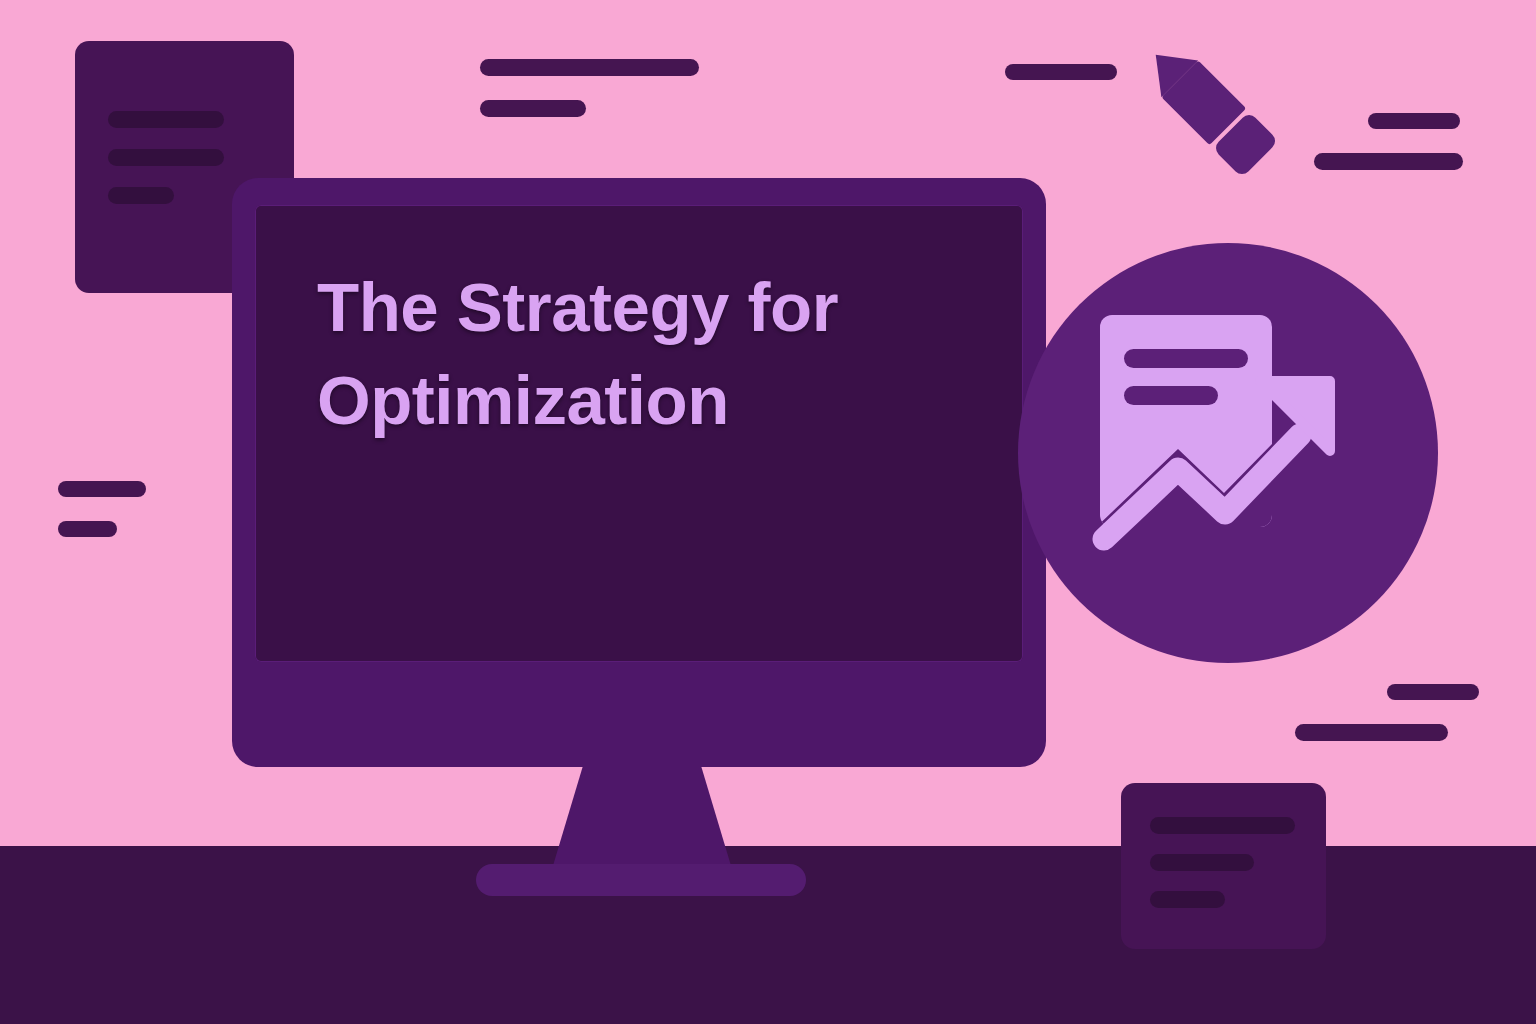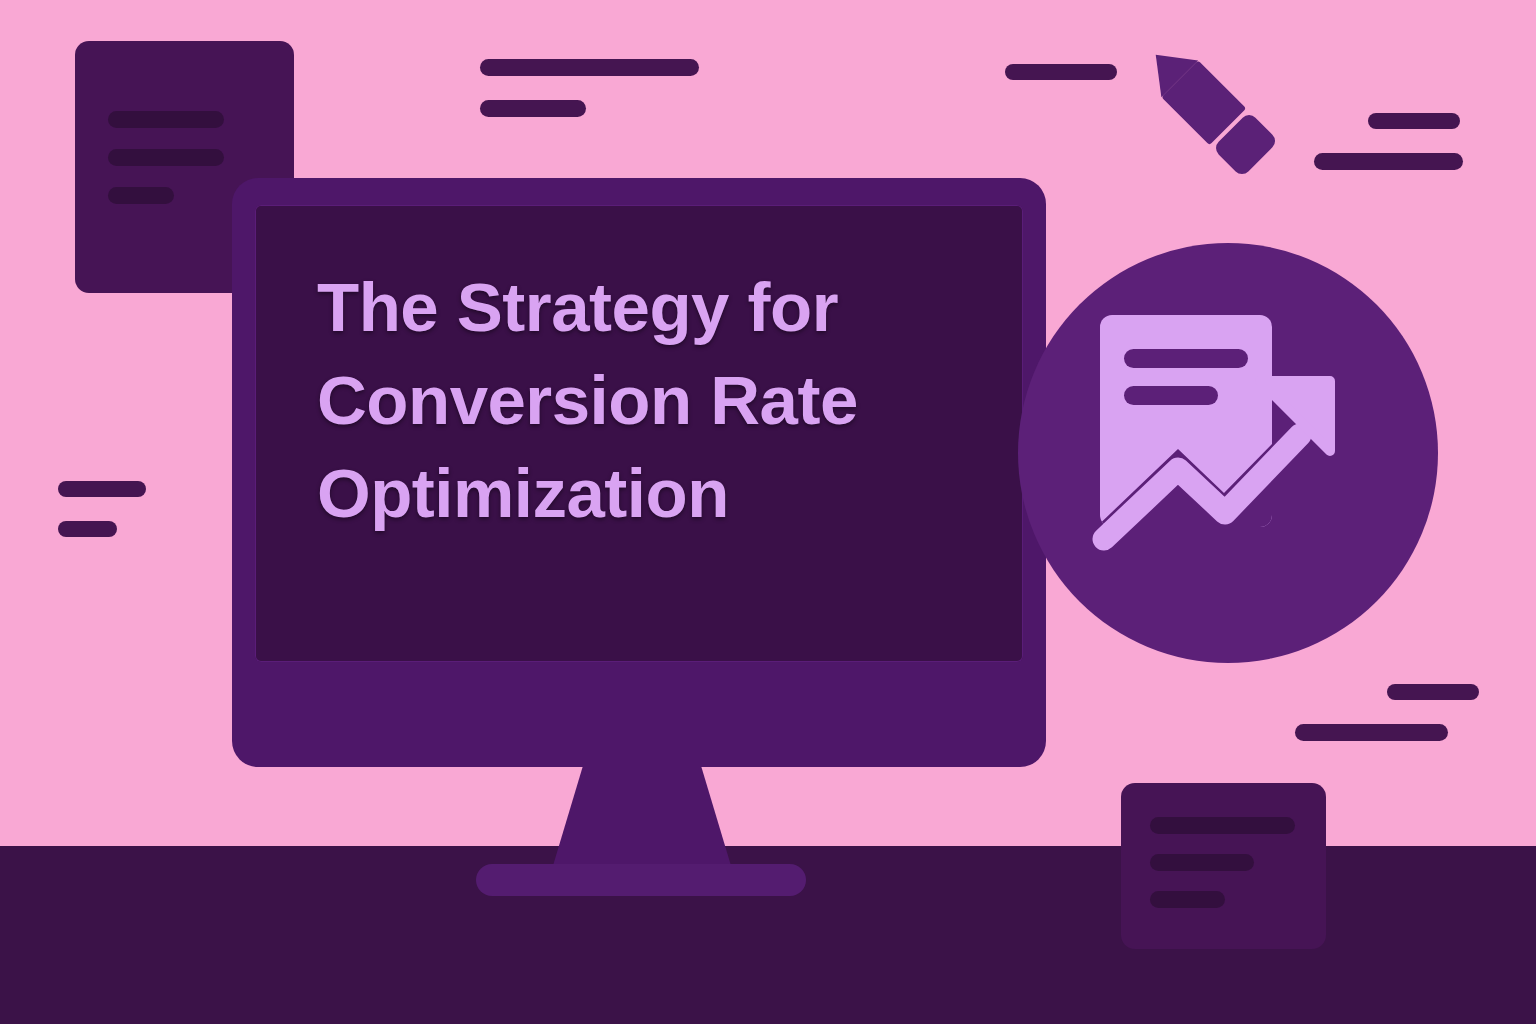--- a/index.html
+++ b/index.html
@@ -169,21 +169,20 @@
 
         <path d="M48 64 L14 90 L48 116 Z" fill="#5b2177"></path>
       </g>
     </svg>
   </div>
 
   <div class="monitor-frame">
     <div class="monitor-screen">
       <div class="screen-title">
         <div>The Strategy for</div>
-        <div>Conversion Rate</div>
         <div>Optimization</div>
       </div>
     </div>
   </div>
   <div class="stand-neck"></div>
   <div class="stand-base"></div>
 
   <div class="badge-circle">
     <div class="badge-icon">
       <svg width="300" height="300" viewBox="0 0 300 300">

